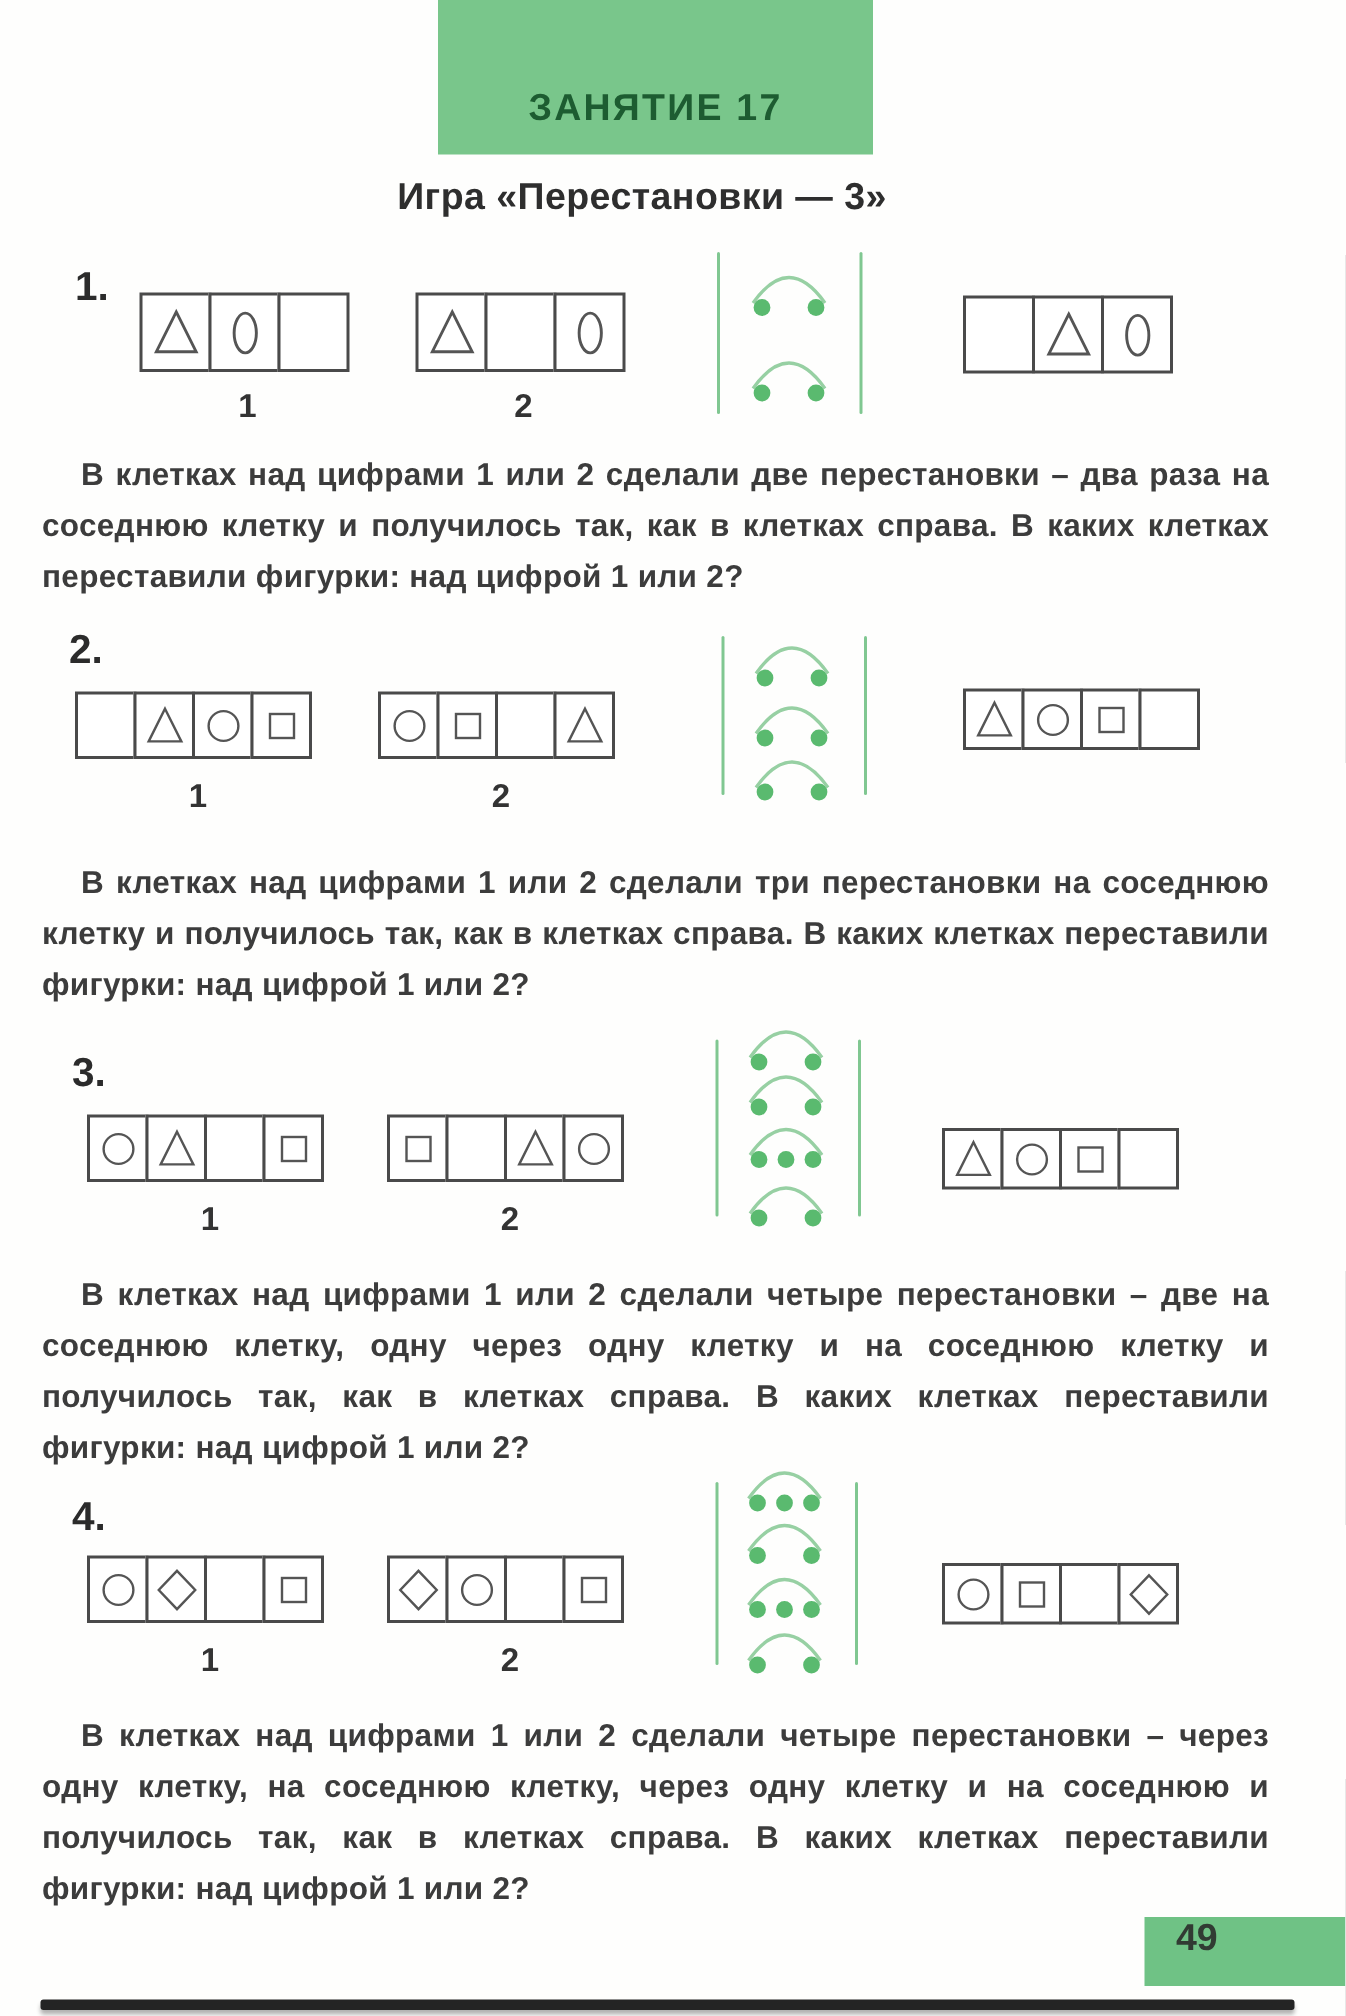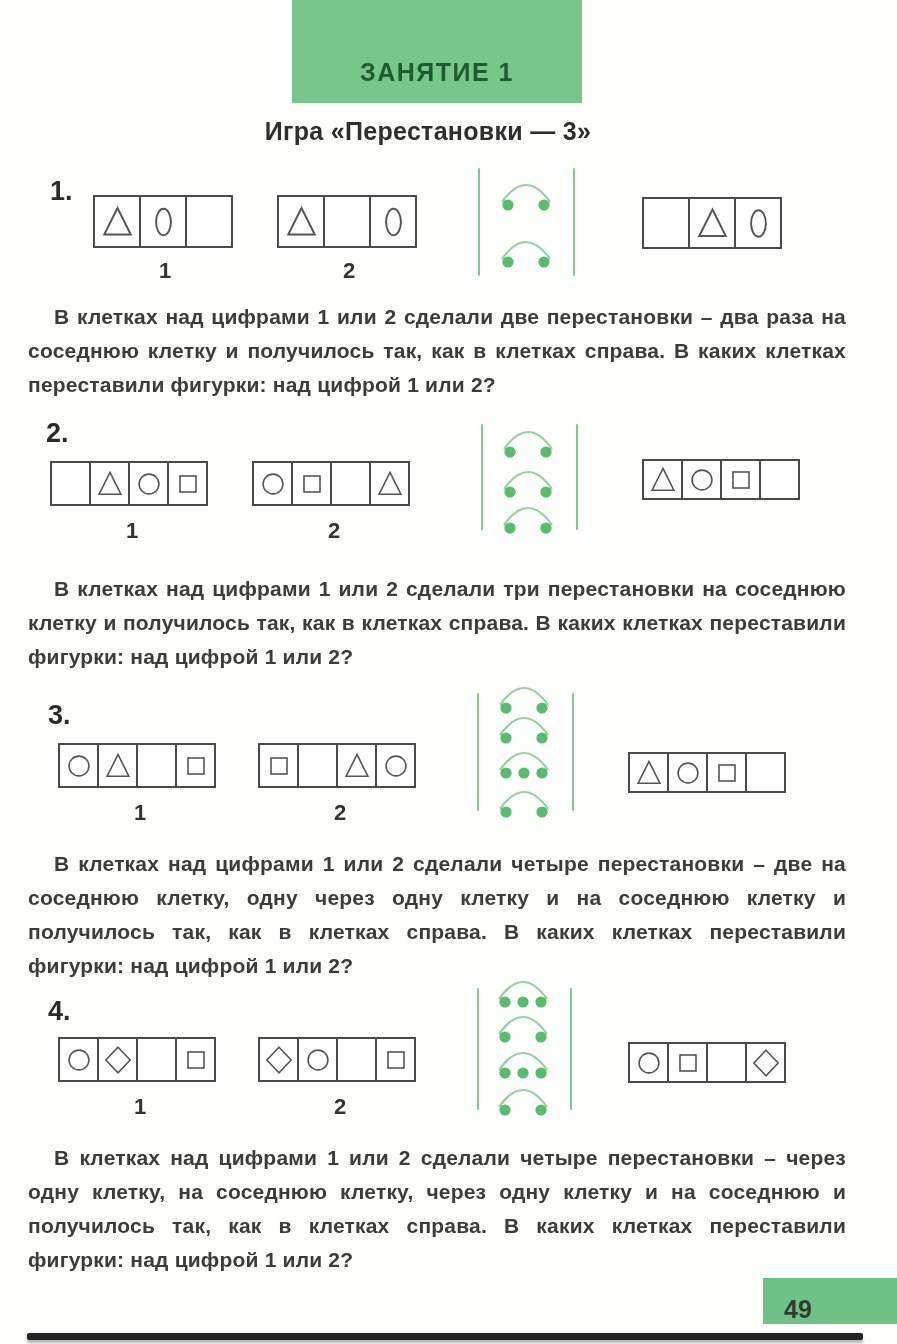--- a/index.html
+++ b/index.html
@@ -30,32 +30,32 @@
 
   .row-label{position:absolute;text-align:center;font-size:22px;font-weight:bold;color:#333;}
 
   .vline{position:absolute;width:2px;background:var(--line);border-radius:1px;}
   .motif{position:absolute;width:64px;height:36px;}
 
   .ex-text{position:absolute;left:28px;width:818px;text-align:justify;text-indent:26px;
     font-size:21px;line-height:34px;font-weight:bold;color:var(--text);letter-spacing:.2px;}
 
   .page-number-bar{position:absolute;left:763px;top:1278px;width:134px;height:46px;
-    background:var(--bar-green);display:flex;align-items:flex-end;}
+    background:var(--bar-green);display:flex;align-items:flex-start;}
   .page-number-bar span{font-size:25px;font-weight:bold;color:#313b33;padding-left:21px;}
 
   .scan-edge{position:absolute;left:27px;top:1333px;width:836px;height:7px;background:#242424;
     box-shadow:0 3px 3px rgba(0,0,0,.3);border-radius:2px;}
 </style>
 </head>
 <body>
 
 <div class="page">
   <div class="lesson-badge">
-    <span>ЗАНЯТИЕ 1</span>
+    <span>ЗАНЯТИЕ 17</span>
   </div>
   <h1 class="page-title">Игра «Перестановки — 3»</h1>
 
   <div id="exercises-root">
       <div>
         <div class="ex-num" style="left: 50px; top: 176px;">1.</div>
         <div class="cell-row" style="left: 93px; top: 195px;">
           <div class="cell" style="width: 48px; height: 53px;">
             <svg class="shape" viewBox="0 0 100 100" width="39" height="44">
               <polygon points="50,14 84,82 16,82"></polygon>

